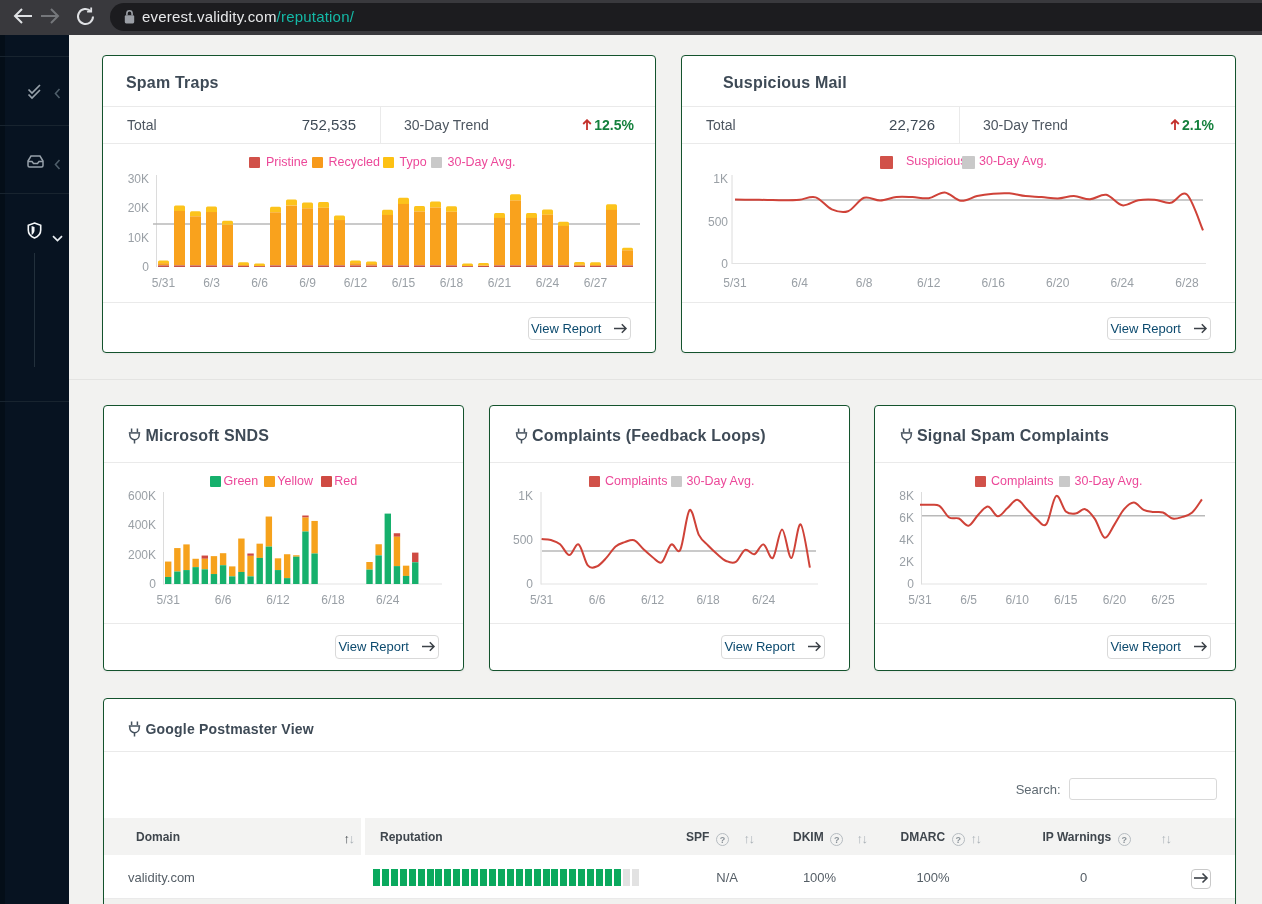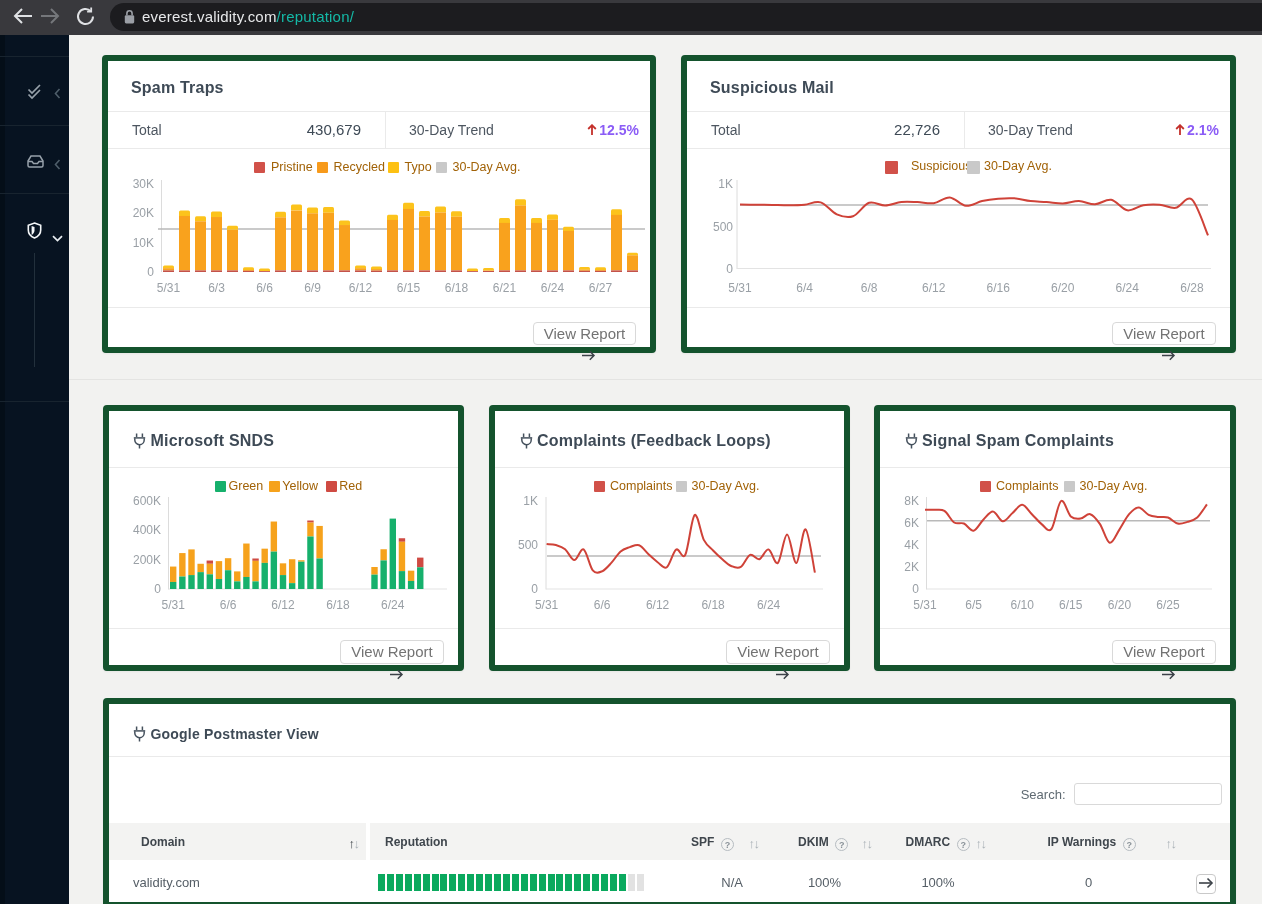--- a/index.html
+++ b/index.html
@@ -7,32 +7,32 @@
 
 #chrome { position:absolute; left:0; top:0; width:1262px; height:35px; background:#39393d; }
 #pill { position:absolute; left:110px; top:3px; width:1200px; height:28px; border-radius:14px; background:#1c1c1f; }
 #urltext { position:absolute; left:32px; top:5px; font-size:15px; color:#e7e8ea; letter-spacing:0.2px; }
 #urltext .dim { color:#14b8a6; }
 
 #sidebar { position:absolute; left:0; top:35px; width:69px; height:869px; background:#071321; }
 #sidebar .sep { position:absolute; left:0; width:69px; height:1px; background:#18242f; }
 #sidebar .rail { position:absolute; left:34px; width:1px; background:#22303c; }
 
-.card { position:absolute; background:#fff; border:6px solid #14532d; border-radius:4px; box-shadow:0 1px 2px rgba(40,40,40,0.05); }
+.card { position:absolute; background:#fff; border:1px solid #14532d; border-radius:4px; box-shadow:0 1px 2px rgba(40,40,40,0.05); }
 .ctitle { position:absolute; font-size:16px; font-weight:bold; color:#3e4a56; letter-spacing:0.2px; }
 .hdiv { position:absolute; left:0; width:100%; height:1px; background:#eaeaea; }
 .vdiv { position:absolute; top:0; width:1px; background:#eaeaea; }
 .stat-lab { position:absolute; font-size:14px; color:#4d5660; }
 .stat-val { position:absolute; font-size:15px; color:#3e4a56; text-align:right; }
-.trend { position:absolute; font-size:14px; color:#8b5cf6; font-weight:bold; text-align:right; }
+.trend { position:absolute; font-size:14px; color:#15803d; font-weight:bold; text-align:right; }
 .chartsvg { position:absolute; left:0; top:0; }
 .ax { font-family:"Liberation Sans",sans-serif; font-size:12px; fill:#9aa0a6; }
 .lsq { position:absolute; border-radius:1px; }
-.llab { position:absolute; font-size:12.5px; color:#a16207;text-align:right; }
-.vbtn { position:absolute; border:1px solid #d9d9d9; border-radius:4px; background:#fff; font-size:15px; color:#737373; text-align:center; }
+.llab { position:absolute; font-size:12.5px; color:#ec4899;text-align:right; }
+.vbtn { position:absolute; border:1px solid #d9d9d9; border-radius:4px; background:#fff; font-size:13px; color:#0c4a6e; text-align:center; }
 .plug { position:absolute; }
 
 .th { position:absolute; font-size:12px; font-weight:bold; color:#3f464d;padding-left:8px; }
 .qm { display:inline-block; width:13px; height:13px; line-height:12px; border:1px solid #b6bcc1; border-radius:50%; color:#8a9299; font-size:9px; font-weight:bold; text-align:center; vertical-align:-2px; }
 .sort { color:#a9b0b6; font-size:13px; letter-spacing:-1.5px; font-weight:normal; }
 .cell { position:absolute; font-size:13px; color:#555e66; }
 </style></head><body>
 <div id="page">
 
 <div id="chrome">
@@ -83,21 +83,21 @@
         </svg></div>
 <div class="abs" style="left:52px;top:193px"><svg width="11" height="7" viewBox="0 0 11 7" fill="none" stroke="#e8edf1" stroke-width="1.7">
           <path d="M1 1.2 L5.5 5.5 L10 1.2"></path>
         </svg></div>
 </div>
 <div class="abs" style="left:69px;top:379px;width:1193px;height:1px;background:#e4e4e2"></div>
 <div class="card" style="left:102px;top:55px;width:554px;height:298px">
 <div class="ctitle" style="left:23px;top:18px">Spam Traps</div>
 <div class="hdiv" style="top:50px"></div>
 <div class="stat-lab" style="left:24px;top:61px">Total</div>
-<div class="stat-val" style="left:153px;top:60px;width:100px">430,679</div>
+<div class="stat-val" style="left:153px;top:60px;width:100px">752,535</div>
 <div class="vdiv" style="left:277px;top:51px;height:36px"></div>
 <div class="stat-lab" style="left:301px;top:61px">30-Day Trend</div>
 <div class="trend" style="left:431px;top:61px;width:100px"><svg width="10" height="12" viewBox="0 0 10 12" style="vertical-align:-1px;margin-right:2px">
           <path d="M5 11 V1.5 M1.2 5 L5 1.2 L8.8 5" fill="none" stroke="#c4302b" stroke-width="1.8"></path>
         </svg>12.5%</div>
 <div class="hdiv" style="top:87px"></div>
 <div class="lsq" style="left:146.4px;top:100.5px;width:11px;height:11px;background:#d15149"></div>
       <div class="llab" style="left:163px;top:98.5px">Pristine</div>
       <div class="lsq" style="left:209px;top:100.5px;width:11px;height:11px;background:#f79a1b"></div>
       <div class="llab" style="left:225.5px;top:98.5px">Recycled</div>
@@ -210,21 +210,21 @@
         <text x="396.5" y="231" text-anchor="middle" class="ax">6/21</text>
         <text x="444.5" y="231" text-anchor="middle" class="ax">6/24</text>
         <text x="492.5" y="231" text-anchor="middle" class="ax">6/27</text>
       </svg>
 <div class="hdiv" style="top:246px"></div>
 <div class="vbtn" style="left:425px;top:260.5px;width:103px;height:23px;line-height:21px">View Report <svg width="15" height="11" viewBox="0 0 15 11" style="vertical-align:-1px;margin-left:8px">
           <path d="M1 5.5 H13 M8.8 1.3 L13 5.5 L8.8 9.7" fill="none" stroke="#3c4248" stroke-width="1.5"></path>
         </svg></div>
 </div>
 <div class="card" style="left:681px;top:55px;width:555px;height:298px">
-<div class="ctitle" style="left:23px;top:18px">Suspicious Mail</div>
+<div class="ctitle" style="left:41px;top:18px">Suspicious Mail</div>
 <div class="hdiv" style="top:50px"></div>
 <div class="stat-lab" style="left:24px;top:61px">Total</div>
 <div class="stat-val" style="left:153px;top:60px;width:100px">22,726</div>
 <div class="vdiv" style="left:277px;top:51px;height:36px"></div>
 <div class="stat-lab" style="left:301px;top:61px">30-Day Trend</div>
 <div class="trend" style="left:432px;top:61px;width:100px"><svg width="10" height="12" viewBox="0 0 10 12" style="vertical-align:-1px;margin-right:2px">
           <path d="M5 11 V1.5 M1.2 5 L5 1.2 L8.8 5" fill="none" stroke="#c4302b" stroke-width="1.8"></path>
         </svg>2.1%</div>
 <div class="hdiv" style="top:87px"></div>
 <div class="lsq" style="left:198px;top:100px;width:13px;height:13px;background:#d15149"></div>

